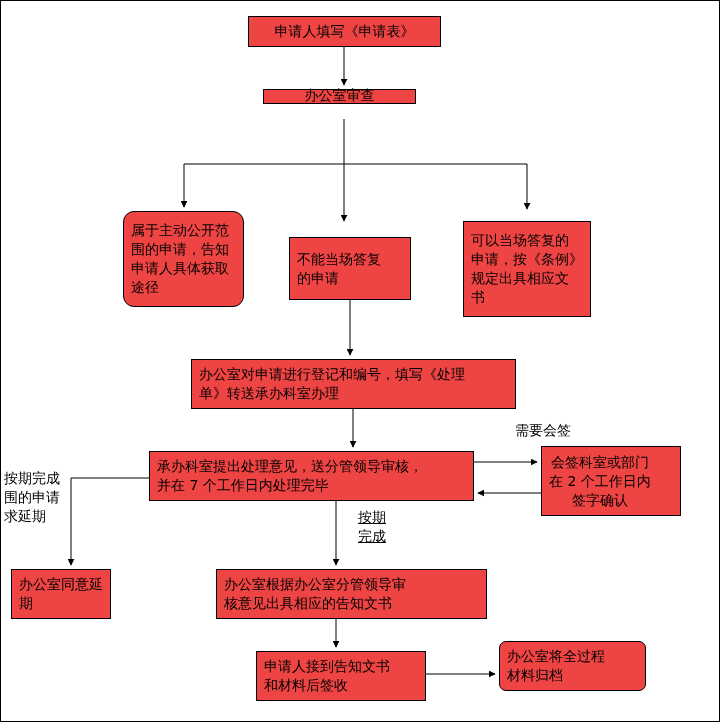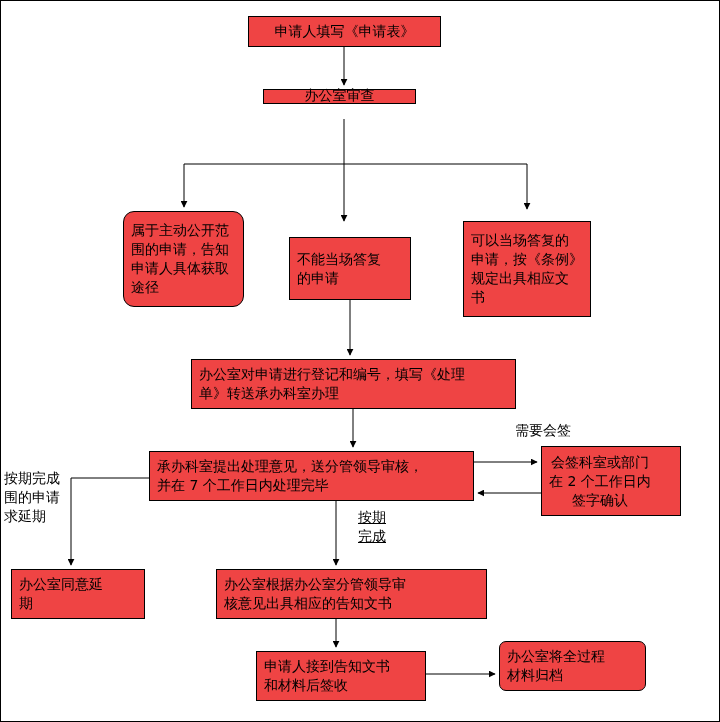--- a/index.html
+++ b/index.html
@@ -47,21 +47,21 @@
 
   
   #n-fill-form   { left: 247px; top: 15px;  width: 193px; height: 31px; }
   #n-review      { left: 262px; top: 88px;  width: 153px; height: 15px; font-family: Liberation Mono, monospace; }
   #n-proactive   { left: 122px; top: 210px; width: 121px; height: 96px; border-radius: 11px; }
   #n-cannot      { left: 288px; top: 236px; width: 122px; height: 63px; }
   #n-can         { left: 462px; top: 212px; width: 128px; height: 96px; margin-top: 8px; }
   #n-register    { left: 190px; top: 358px; width: 325px; height: 50px; }
   #n-handle      { left: 148px; top: 450px; width: 325px; height: 50px; }
   #n-countersign { left: 540px; top: 445px; width: 140px; height: 70px; text-align: center; }
-  #n-extension   { left: 10px;  top: 568px; width: 134px; height: 50px; }
+  #n-extension   { left: 10px;  top: 568px; width: 100px; height: 50px; }
   #n-notify      { left: 215px; top: 568px; width: 271px; height: 50px; }
   #n-receive     { left: 255px; top: 650px; width: 170px; height: 50px; }
   #n-archive     { left: 498px; top: 640px; width: 147px; height: 50px; border-radius: 7px; }
 
   #l-countersign { left: 478px; top: 420px; margin-left: 36px; }
   #l-onschedule  { left: 357px; top: 507px; text-decoration: underline; }
   #l-extension   { left: 3px;   top: 468px; }
 </style>
 </head>
 <body>

